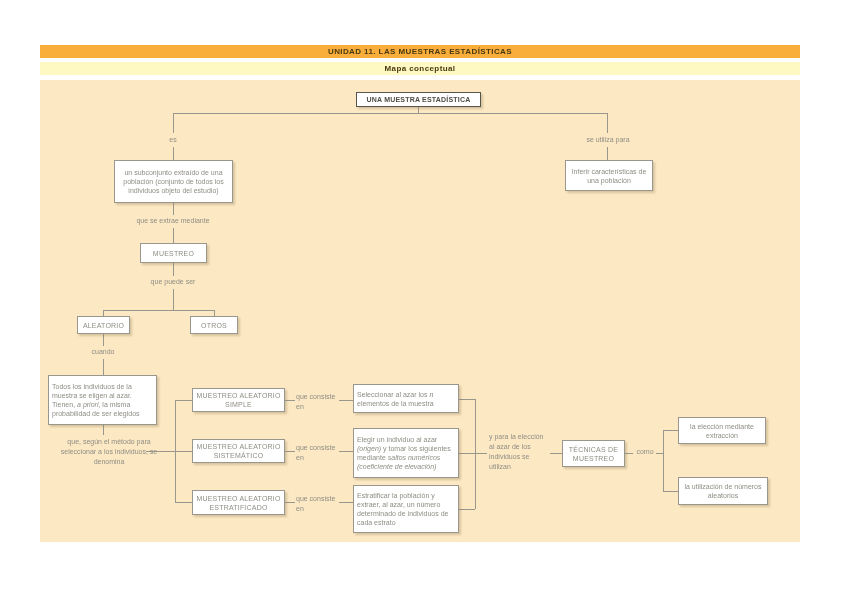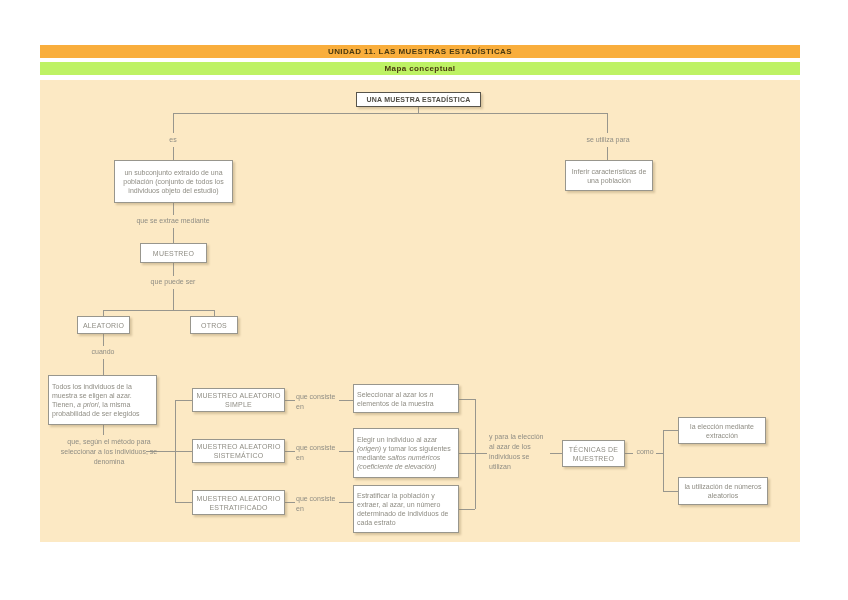--- a/index.html
+++ b/index.html
@@ -3,21 +3,21 @@
 <meta charset="utf-8">
 <style>
   html,body{margin:0;padding:0;background:#fff;}
   #page{
     position:relative;width:848px;height:600px;background:#ffffff;
     font-family:"Liberation Sans",sans-serif;overflow:hidden;
   }
   .bar{position:absolute;left:40px;width:760px;height:13px;display:flex;align-items:center;justify-content:center;}
   .bar span{font-size:8px;font-weight:bold;letter-spacing:.4px;color:#4a3a10;}
   #bar-title{top:45px;background:#F9AE3C;text-align:center;}
-  #bar-subtitle{top:62px;background:#bef264;}
+  #bar-subtitle{top:62px;background:#fef9c3;}
   #map-bg{position:absolute;left:40px;top:80px;width:760px;height:462px;background:#FCE9C4;}
   .node{
     position:absolute;background:#fff;border:1px solid #98968D;
     display:flex;align-items:center;justify-content:center;text-align:center;
     font-size:7px;line-height:9px;color:#8F8D84;padding:2px 3px;box-sizing:border-box;
     box-shadow:1.5px 2px 2px rgba(150,125,85,.35);
   }
   .node.caps{letter-spacing:.2px;}
   .node.root{border-color:#57544B;color:#4F4C44;font-weight:bold;letter-spacing:.2px;}
   .lbl{

